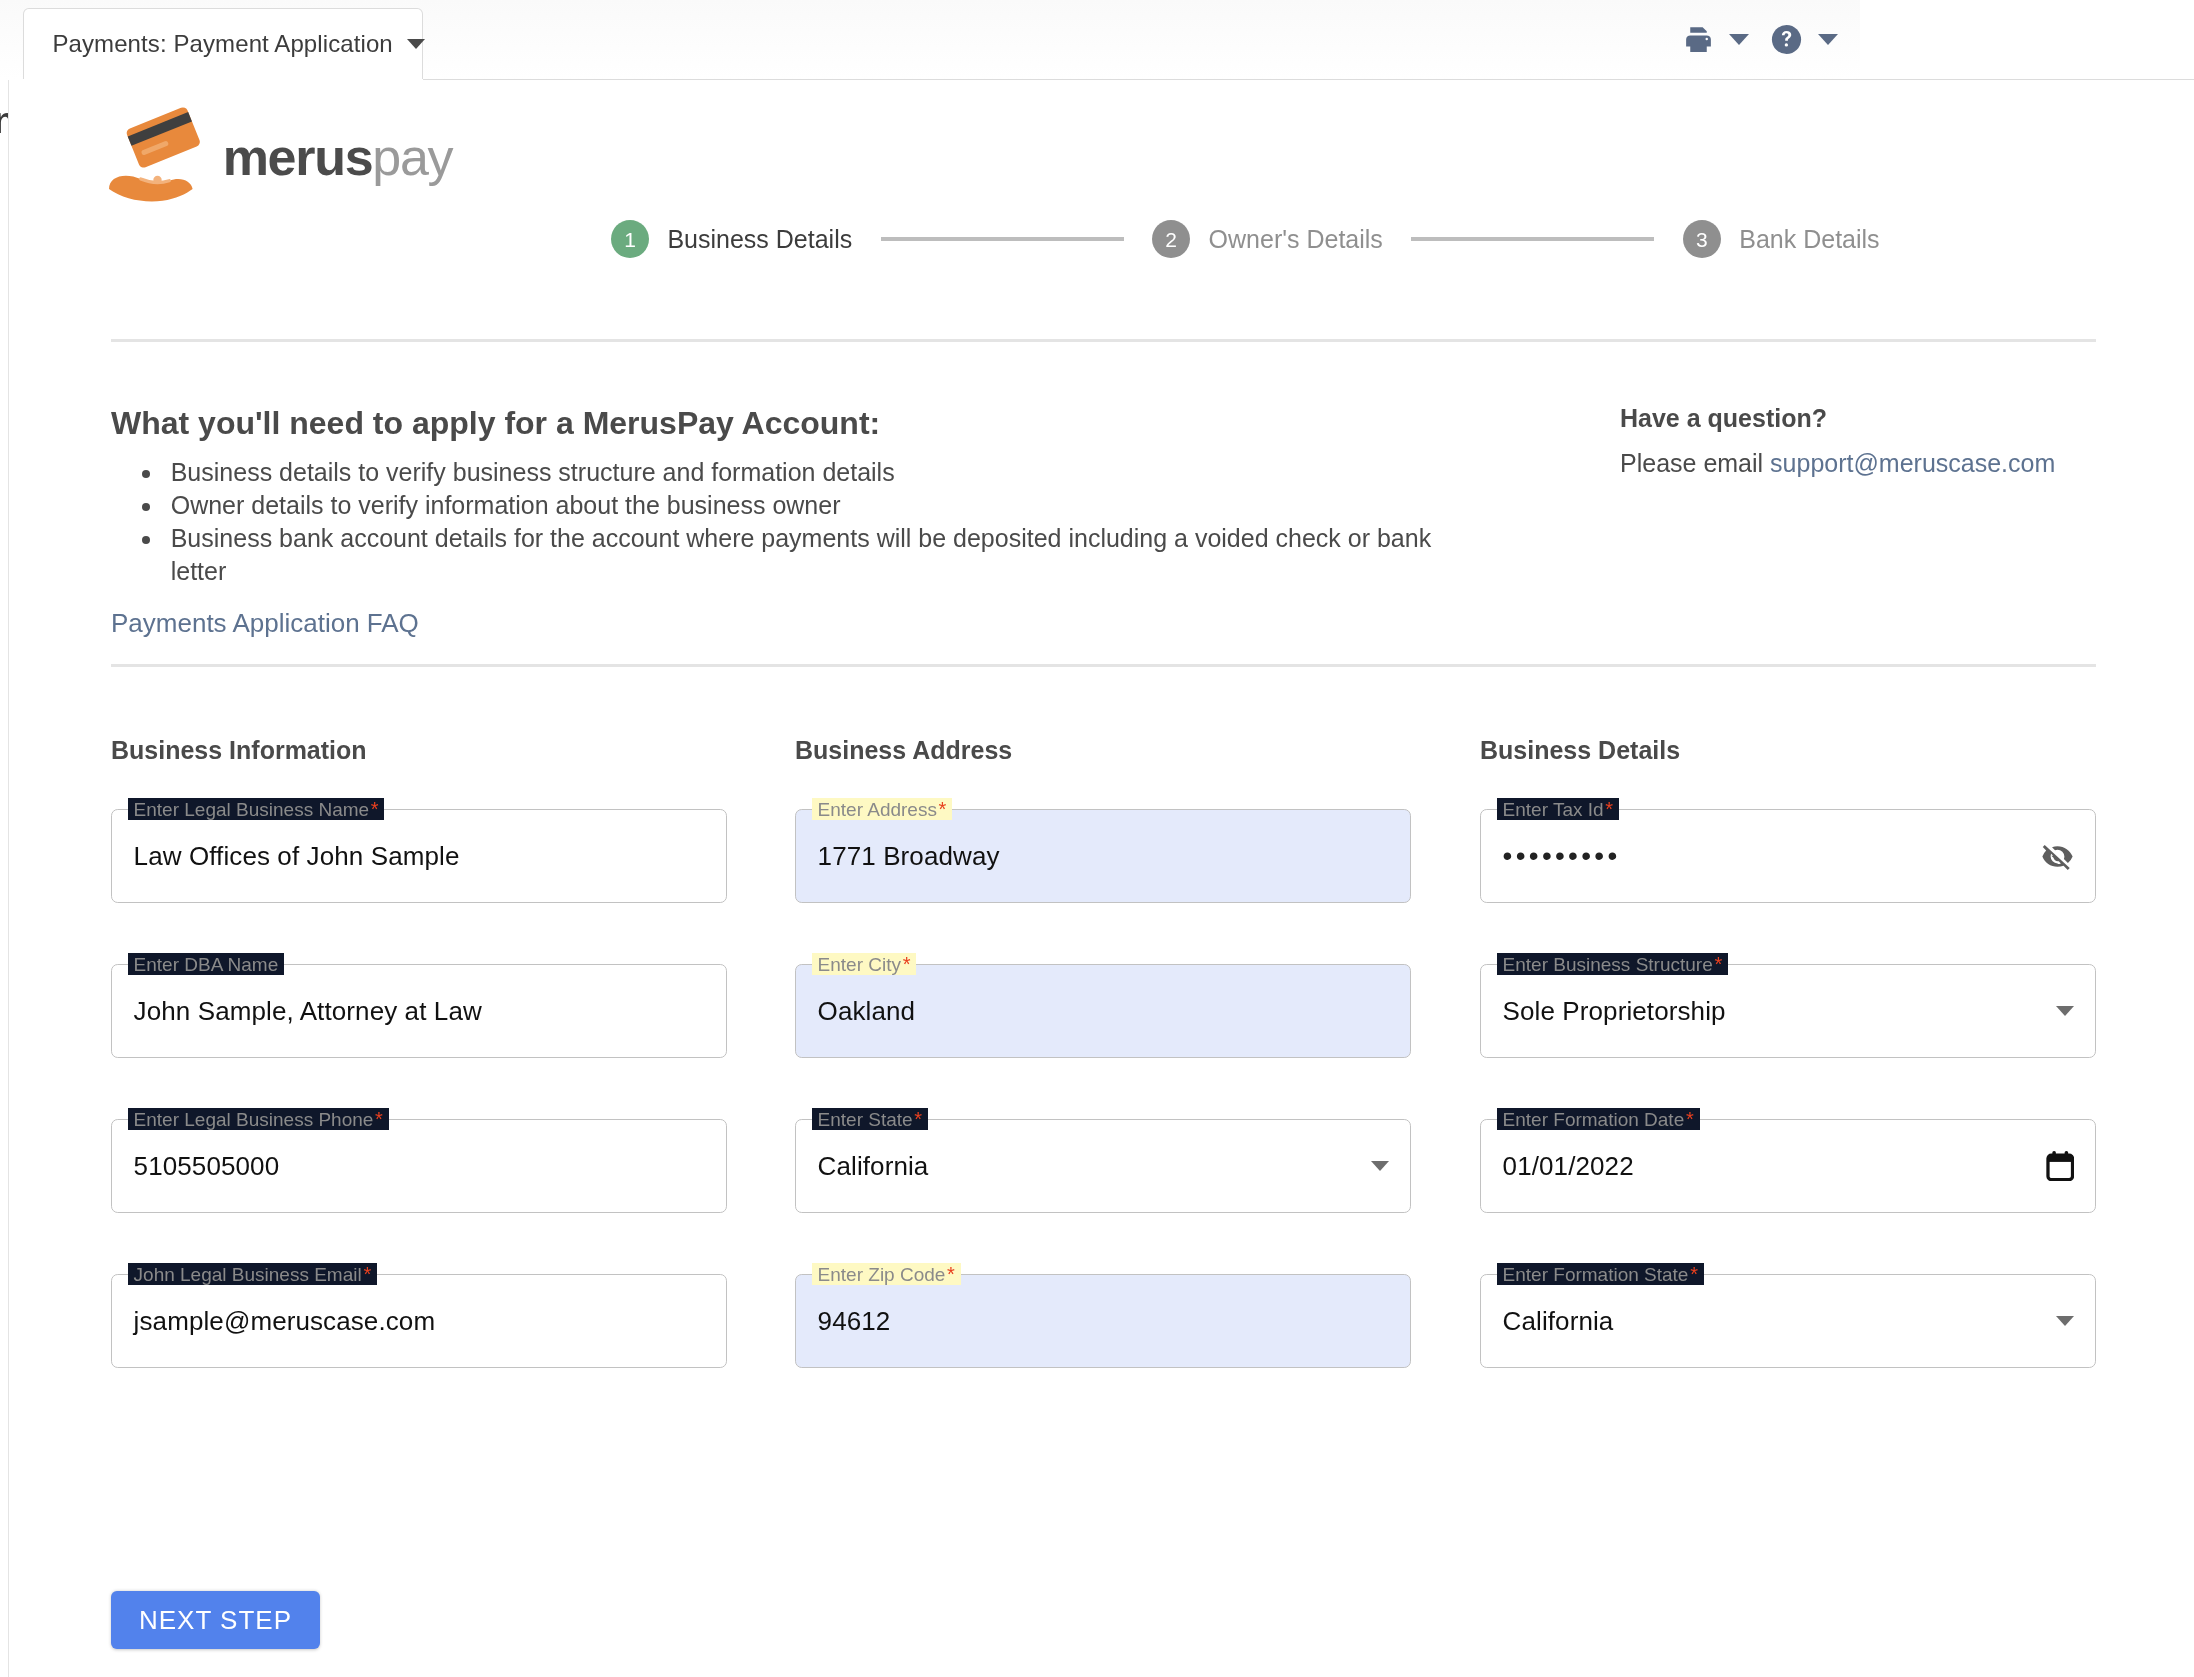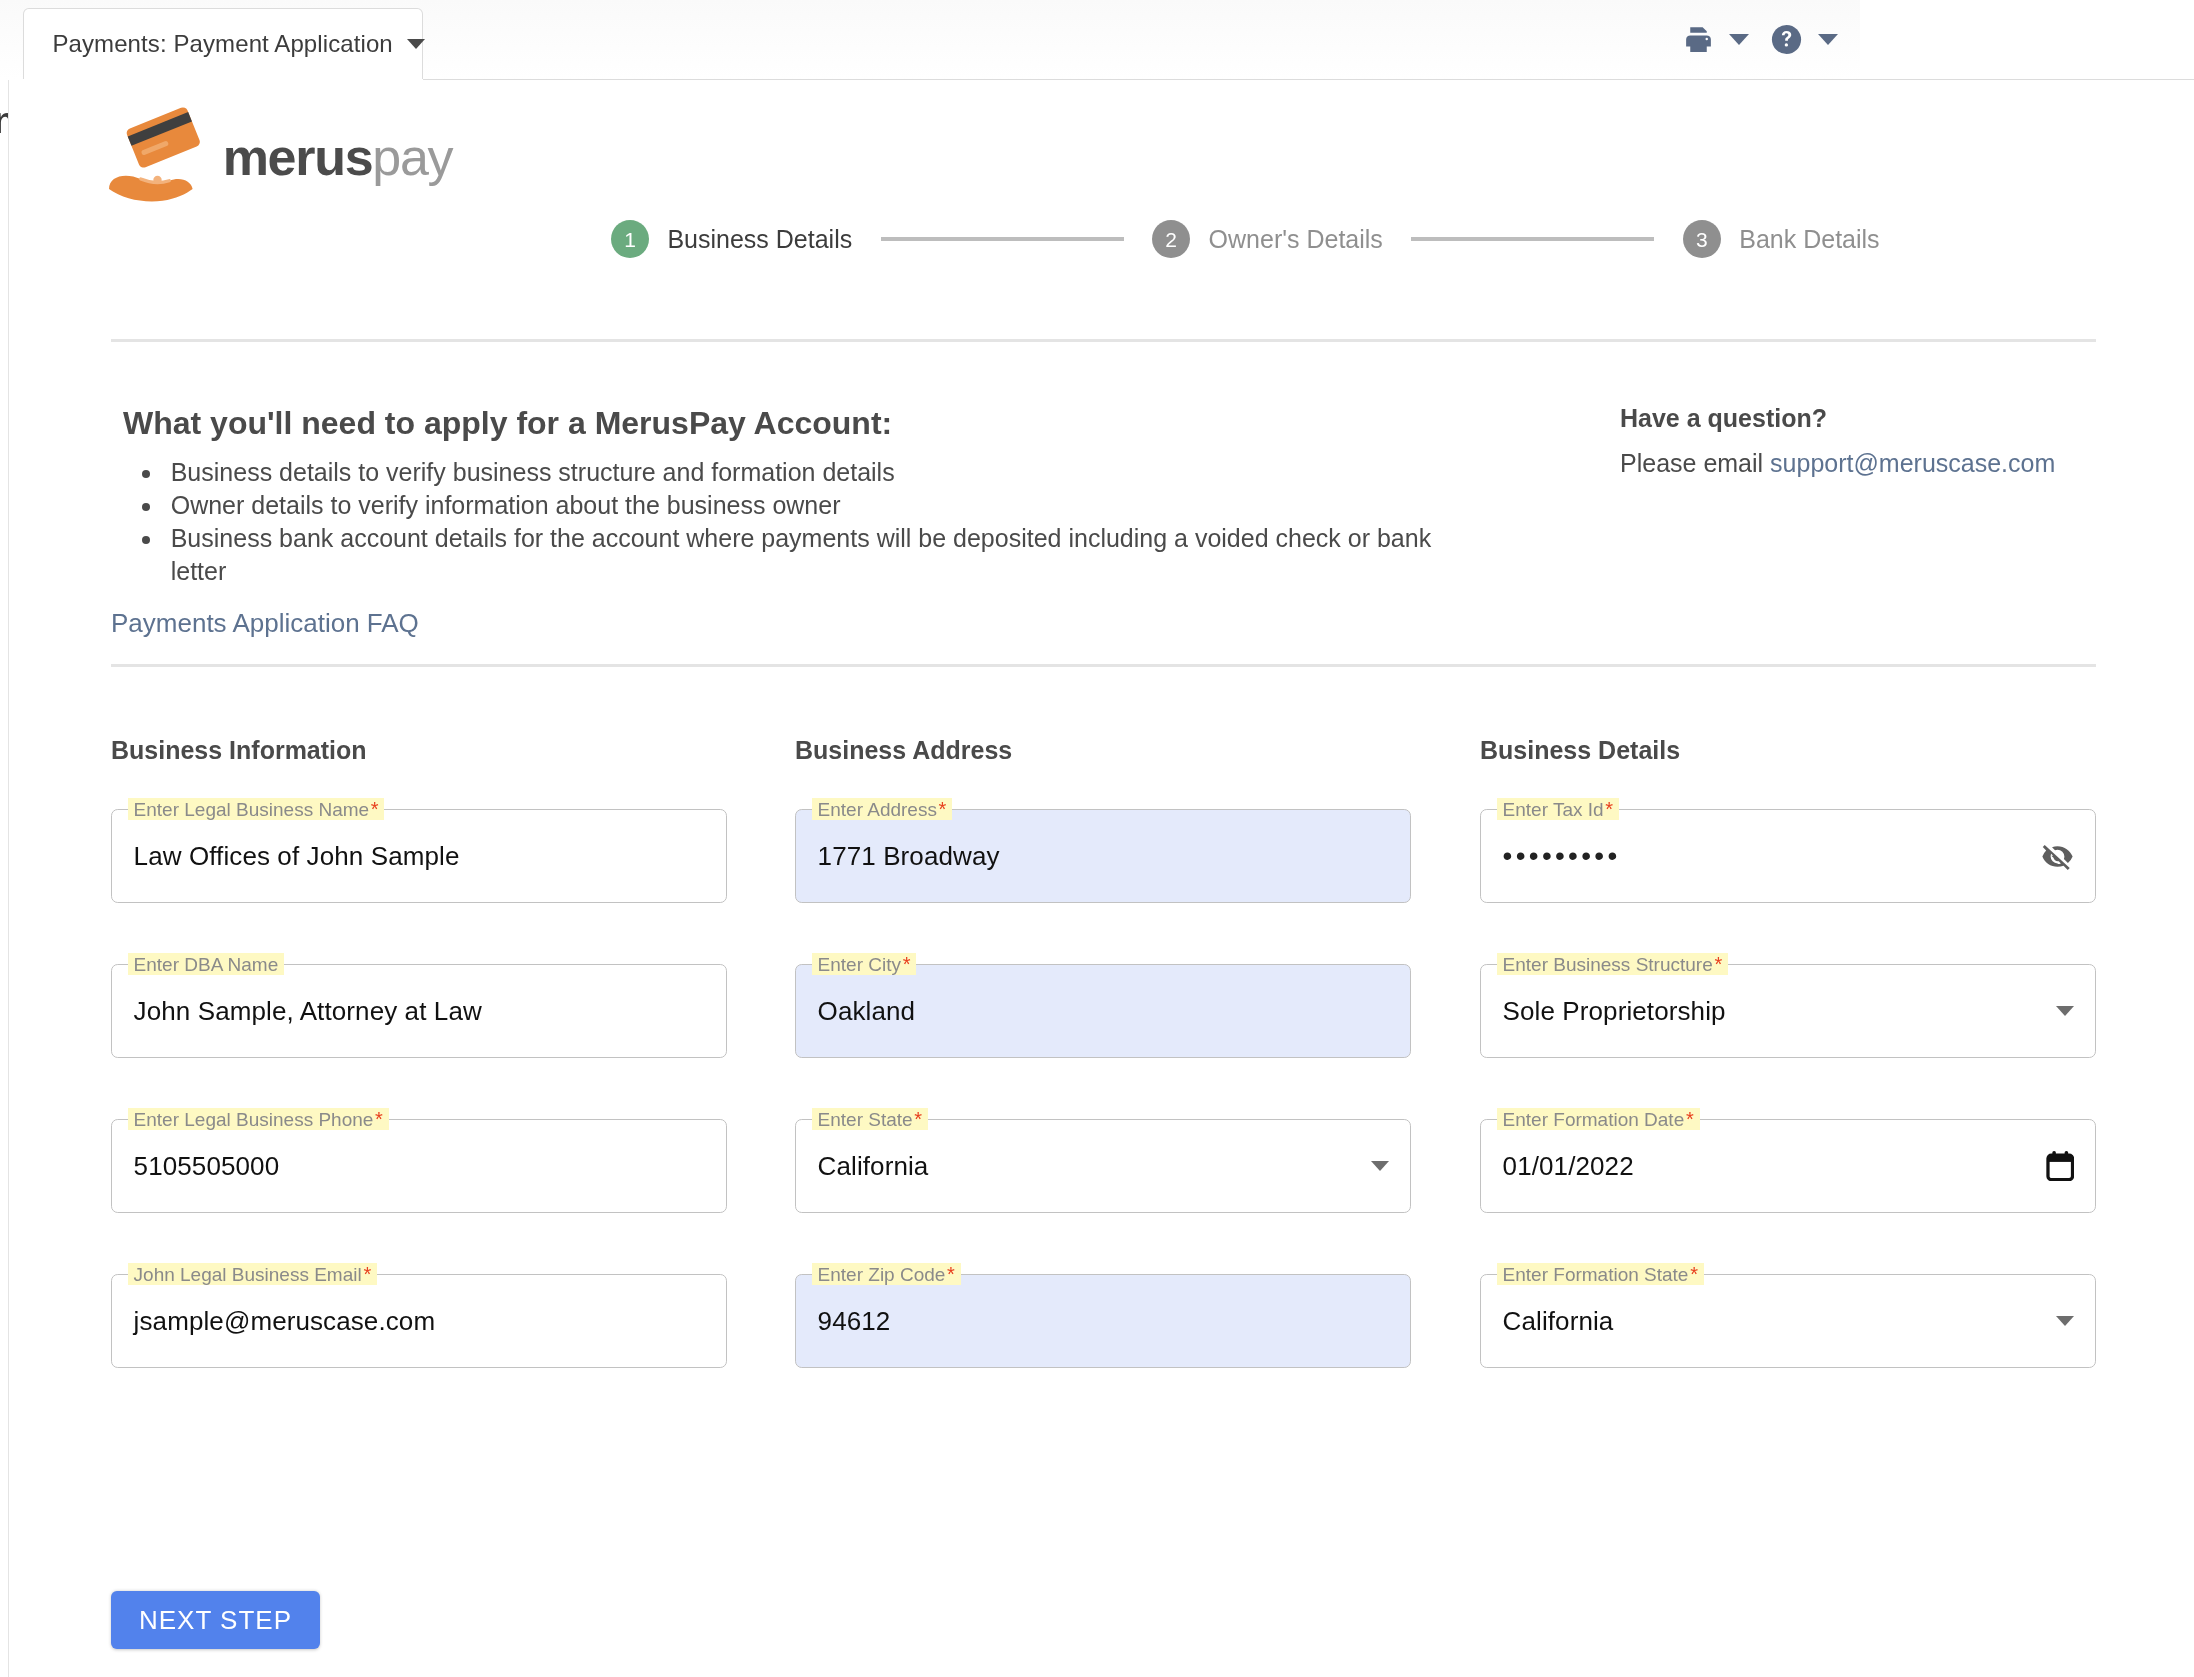--- a/index.html
+++ b/index.html
@@ -142,21 +142,20 @@
   .rule-1 { top: 339px; }
   .rule-2 { top: 664px; }
 
   
   .intro-title {
     position: absolute;
     left: 111px; top: 405px;
     font-size: 32px;
     font-weight: bold;
     color: #4a4a4a;
-    margin-left: 12px;
   }
   .intro-list {
     position: absolute;
     left: 164px; top: 456px;
     width: 1272px;
     list-style: disc;
   }
   .intro-list li {
     font-size: 25px;
     color: #4a4a4a;
@@ -214,21 +213,21 @@
     border: 1.7px solid #c2c2c2;
     border-radius: 6.7px;
     background: transparent;
     pointer-events: none;
   }
   .field .notch {
     position: absolute;
     top: -11px;
     left: 16.7px;
     height: 22px;
-    background: #fef9c3;
+    background: #0f172a;
     padding: 0 5.9px;
     display: flex;
     align-items: center;
     font-size: 19px;
     color: #8a8a8a;
     white-space: nowrap;
     line-height: 1;
   }
   .field .notch .req { color: #e8401f; margin-left: 1.7px; font-size: 20px; }
   .field .value {

